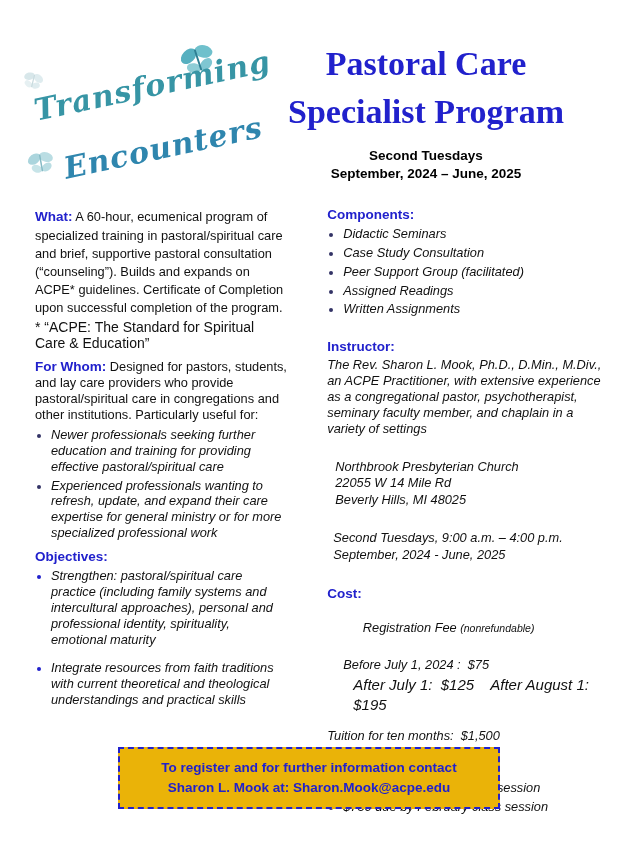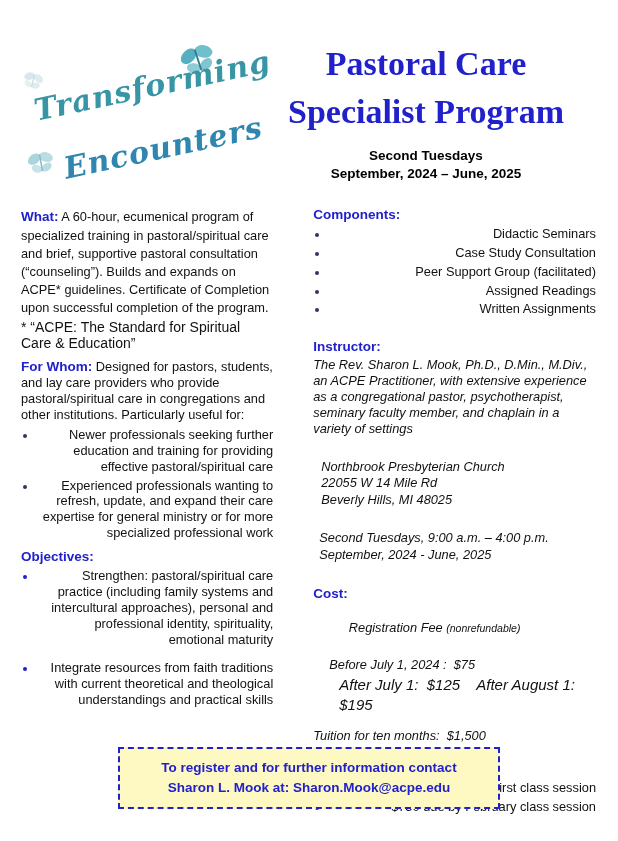--- a/index.html
+++ b/index.html
@@ -23,56 +23,56 @@
   .butterfly.b2 { top:34px; left:6px;  width:26px; height:26px; opacity:.55; }
   .butterfly.b3 { top:112px; left:10px; width:34px; height:34px; opacity:.75; }
   
   .titleblock { position:absolute; top:40px; left:246px; width:360px; text-align:center; }
   .main-title {
     font-family:"Liberation Serif", serif; font-weight:bold;
     font-size:34px; line-height:1.4; color:#2121cc;
   }
   .schedule { margin-top:12px; font-weight:bold; font-size:13.5px; line-height:1.32; color:#000;text-align:center; }
   
-  .main { position:absolute; top:207px; left:21px; width:575px; display:flex; gap:40px; }
+  .main { position:absolute; top:207px; left:35px; width:575px; display:flex; gap:40px; }
   .col-left  { width:256px; }
   .col-right { width:287px; }
   .h {
     color:#2121cc; font-weight:bold; font-size:13.5px;
   }
   .body-text { font-size:12.8px; line-height:1.24; }
   .italic { font-style:italic; }
   .footnote { font-size:14px; font-weight:normal; margin-top:3px; }
   section { margin-bottom:0; }
   .sec-what p { display:inline; }
   .mt-lg { margin-top:8px; }
   .mt-md { margin-top:22px; }
   ul.bullets { list-style:disc outside; padding-left:16px; margin-top:4px; }
-  ul.bullets li { font-size:12.8px; line-height:1.24; margin-bottom:3px;text-align:right; }
+  ul.bullets li { font-style:italic; font-size:12.8px; line-height:1.24; margin-bottom:3px; }
   ul.bullets li::marker { color:#333366; font-size:12px; }
   ul.bullets.blue-marks li::marker { color:#2121cc; }
   ul.bullets.spread li { margin-bottom:13px; }
   .sec-heading-line { display:block; margin-bottom:2px; }
   .instructor-body { margin-top:3px; }
   .addr { padding-left:8px; margin-top:3px; }
   .addr div, .sched2 div { font-style:italic; font-size:12.8px; line-height:1.3; }
   .sched2 { padding-left:6px; margin-top:22px; }
   .cost-line { font-style:italic; font-size:12.8px; line-height:1.3; white-space:pre-wrap; }
   .cost-reg { margin-top:3px; }
   .cost-note { font-size:10.5px; font-style:italic; }
   .cost-ind1 { padding-left:16px; margin-top:3px; }
   .cost-ind2 { padding-left:26px; font-size:15px; margin-top:2px; }
   .cost-tuition { margin-top:14px; }
   .cost-books { padding-left:44px; margin-top:15px; }
   .cost-bullets { margin-top:4px; }
   
   .footer-box {
     position:absolute; bottom:32px; left:50%; transform:translateX(-50%);
     border:2.5px dashed #2121cc; padding:9px 22px; text-align:center;
-    background:#fef9c3; width:382px;
+    background:#eab308; width:382px;
   }
   .footer-box div {
     color:#2121cc; font-weight:bold; font-size:13.5px; line-height:1.5;
   }
 </style>
 </head>
 <body>
 
 <div class="page">
 

